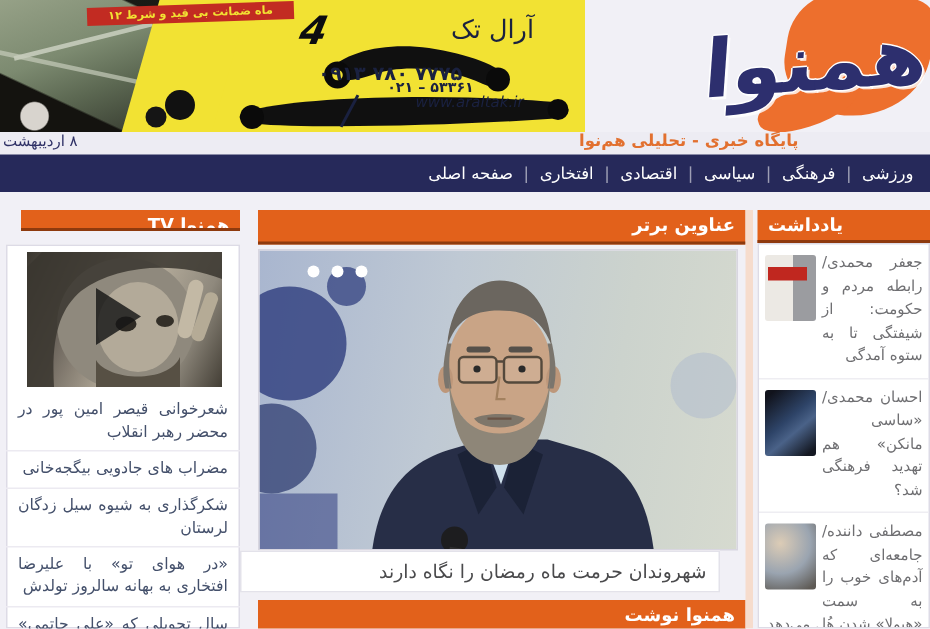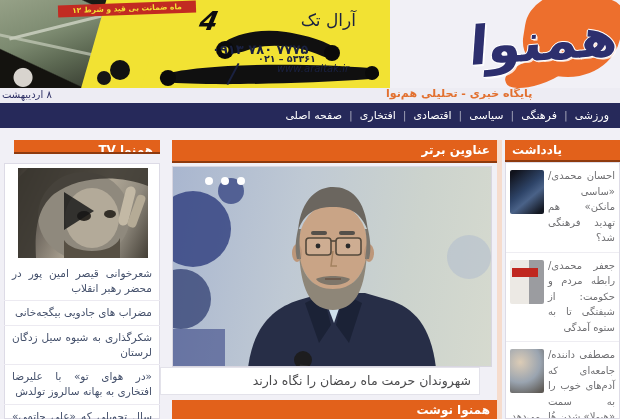--- a/index.html
+++ b/index.html
@@ -222,25 +222,25 @@
 </div>
 <div id="caption-card" class="abs">
   <div id="caption">شهروندان حرمت ماه رمضان را نگاه دارند</div>
 </div>
 <div id="wrote-header" class="abs sec-header">همنوا نوشت</div>
 
 <div id="gap-strip" class="abs"></div>
 <div id="notes-header" class="abs sec-header">یادداشت</div>
 <div id="notes-card" class="abs">
   <div class="note-item">
+    <div class="note-thumb thumb2"></div>
+    <div class="note-text">جعفر محمدی/ رابطه مردم و حکومت: از شیفتگی تا به ستوه آمدگی</div>
+  </div>
+  <div class="note-item">
     <div class="note-thumb thumb1"></div>
     <div class="note-text">احسان محمدی/ «ساسی مانکن» هم تهدید فرهنگی شد؟</div>
-  </div>
-  <div class="note-item">
-    <div class="note-thumb thumb2"></div>
-    <div class="note-text">جعفر محمدی/ رابطه مردم و حکومت: از شیفتگی تا به ستوه آمدگی</div>
   </div>
   <div class="note-item">
     <div class="note-thumb thumb3"></div>
     <div class="note-text">مصطفی داننده/ جامعه‌ای که آدم‌های خوب را به سمت «هیولا» شدن هُل می‌دهد</div>
   </div>
 
 </div>
 
 </body></html>

